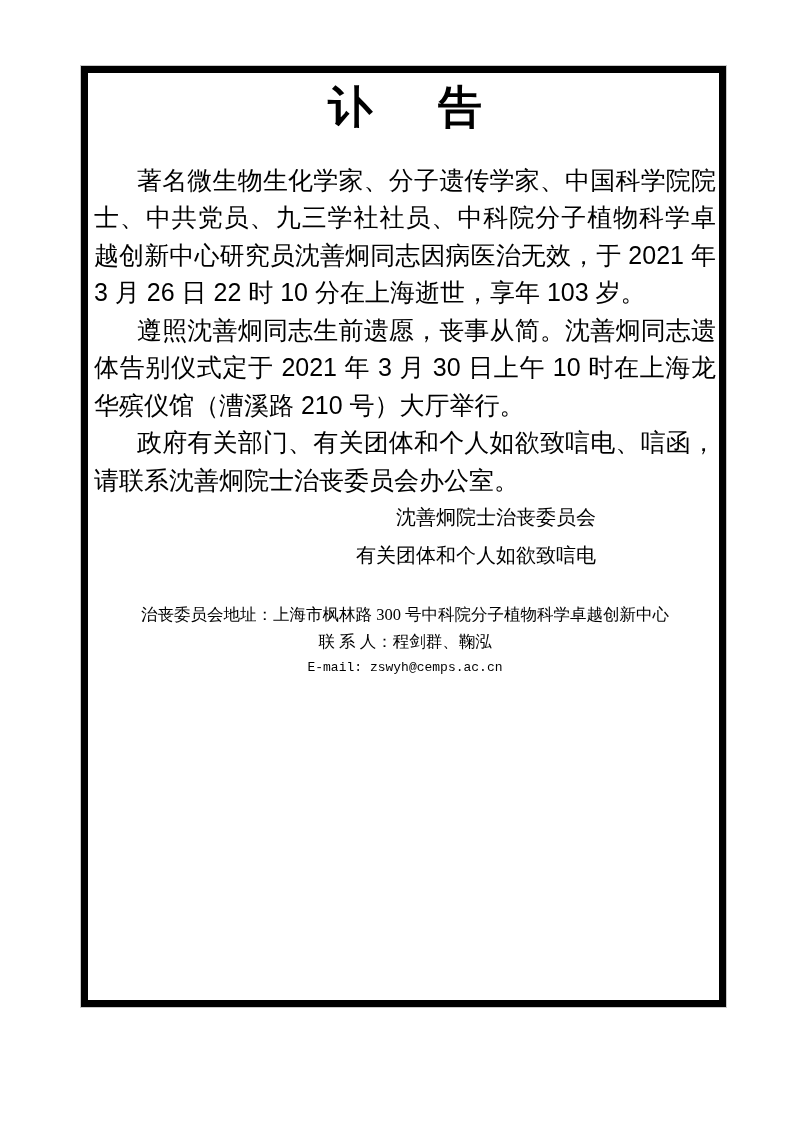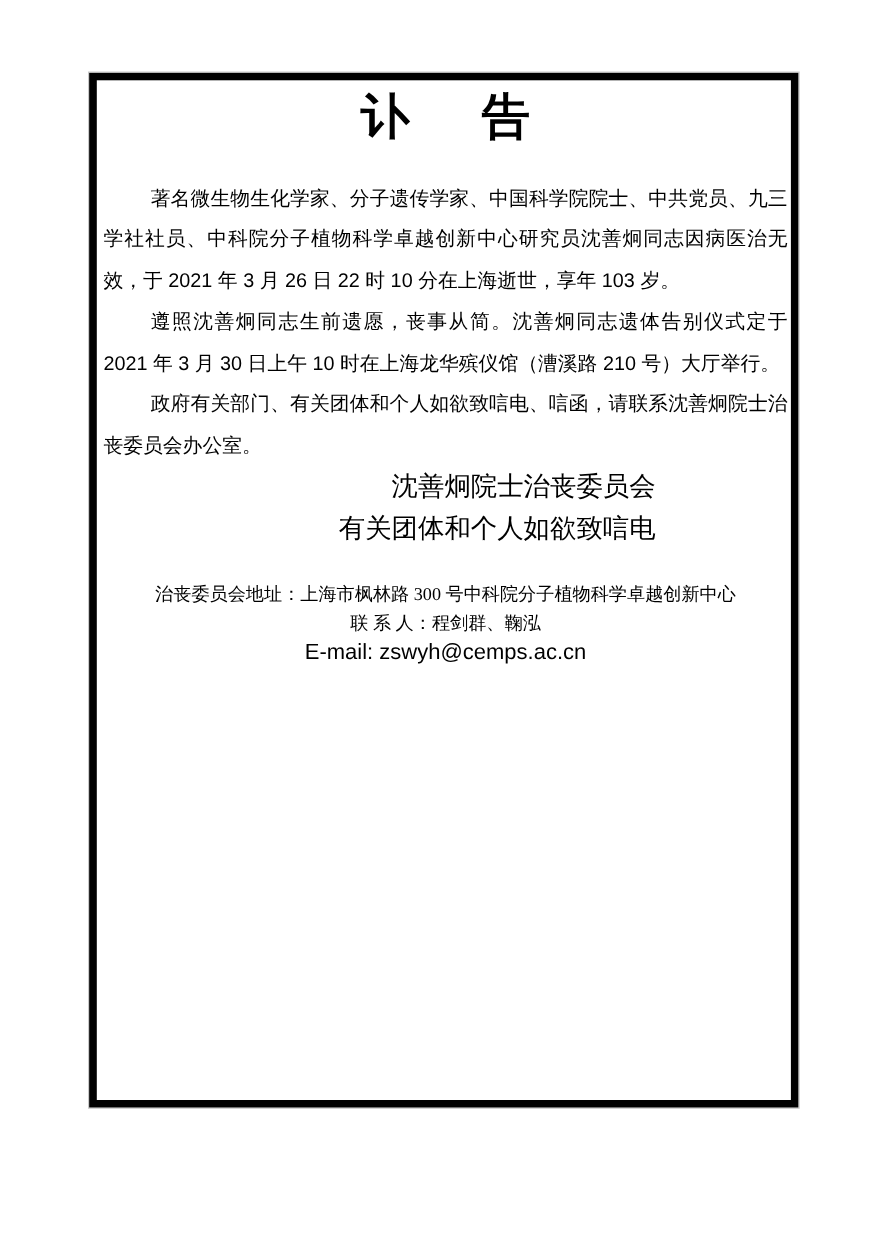--- a/index.html
+++ b/index.html
@@ -33,48 +33,48 @@
     justify-content: center;
     gap: 66px;
     font-size: 44px;
     font-weight: bold;
     line-height: 1.2;
     margin: 8px 0 28px 0;
     letter-spacing: 0;
   }
   .para {
     margin: 0;
-    font-size: 18px;
+    font-size: 25px;
     line-height: 37.5px;
     font-weight: 500;
     text-align: justify;
     text-indent: 43px;
   }
   .sig {
     margin: 0;
-    font-size: 24px;
+    font-size: 20px;
     line-height: 37.5px;
     font-weight: 500;
     text-align: right;
     padding-right: 120px;
     text-indent: 0;
   }
   .footer {
     margin-top: 28px;
     font-size: 16.5px;
     line-height: 26.5px;
     font-family: "Liberation Serif", "DejaVu Serif", serif;
     text-align: center;
   }
   .footer > div {
     white-space: pre;
   }
   .footer .email-row {
-    font-family: Liberation Sans, sans-serif;
-    font-size: 20px;
+    font-family: Liberation Mono, monospace;
+    font-size: 13px;
   }
 </style>
 </head>
 <body>
 
 <div class="notice">
 
   <div class="title">
     <span>讣</span>
     <span>告</span>

